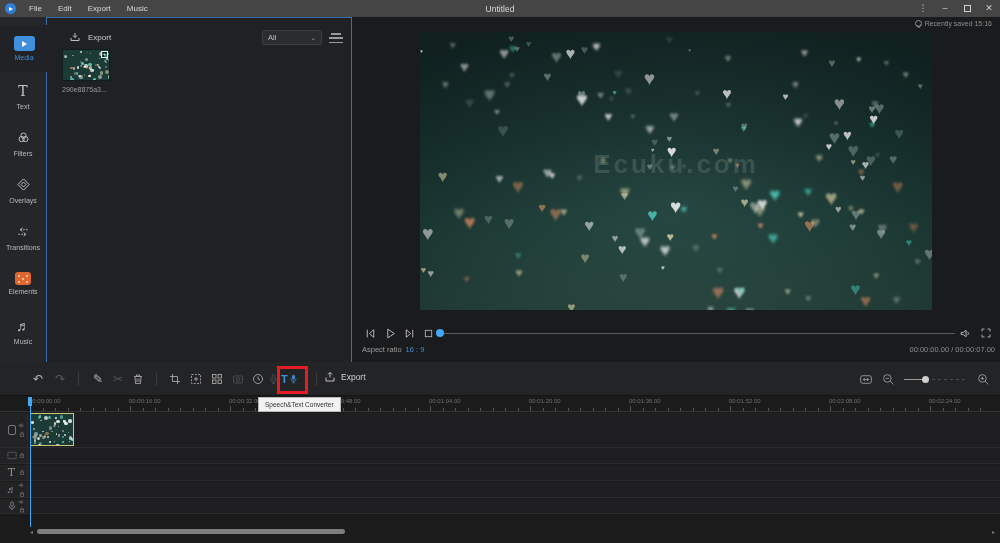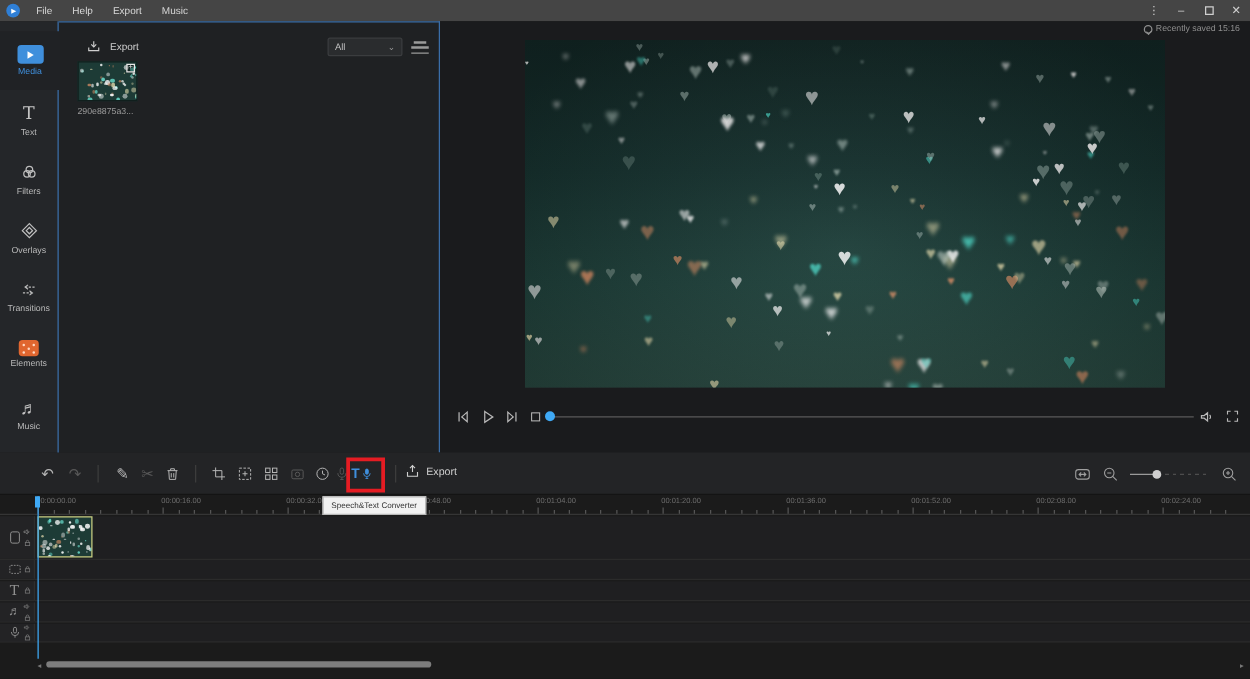--- a/index.html
+++ b/index.html
@@ -111,24 +111,25 @@
 <body>
 
 <div class="app">
 
   <div class="titlebar">
     <div class="tb-left">
       <span class="logo">
           <span class="logo-play"></span>
         </span>
       <span class="menu">File</span>
-      <span class="menu">Help</span>
+      <span class="menu">Edit</span>
       <span class="menu">Export</span>
       <span class="menu">Music</span>
     </div>
+    <div class="tb-title">Untitled</div>
     <div class="tb-right">
       <span class="winbtn">⋮</span>
       <span class="winbtn">–</span>
       <span class="winbtn"><span class="maxbox"></span></span>
       <span class="winbtn">✕</span>
     </div>
   </div>
 
   <div class="main">
 
@@ -431,20 +432,21 @@
             <span style="left: 8.6093%; top: 87.5852%; font-size: 9.11685px; color: rgba(233, 150, 106, 0.78); filter: blur(1.5px);">♥</span>
             <span style="left: 39.2168%; top: 56.6661%; font-size: 12.6412px; color: rgba(238, 228, 180, 0.54); filter: blur(0.1px);">♥</span>
             <span style="left: 28.7792%; top: 96.6407%; font-size: 13.7561px; color: rgba(238, 228, 180, 0.68); filter: blur(0.2px);">♥</span>
             <span style="left: 87.7651%; top: 28.6145%; font-size: 14.9211px; color: rgba(255, 255, 255, 0.95); filter: blur(0.4px);">♥</span>
             <span style="left: 30.4551%; top: 20.7494%; font-size: 19.8239px; color: rgba(255, 255, 255, 0.91); filter: blur(1.2px);">♥</span>
             <span style="left: 38.6528%; top: 75.3885%; font-size: 14.2839px; color: rgba(255, 255, 255, 0.73); filter: blur(0.6px);">♥</span>
             <span style="left: 48.9163%; top: 47.5735%; font-size: 8.25672px; color: rgba(210, 226, 220, 0.5); filter: blur(1.2px);">♥</span>
             <span style="left: 81.0449%; top: 61.8053%; font-size: 11.1074px; color: rgba(255, 255, 255, 0.63); filter: blur(0.2px);">♥</span>
             <span style="left: 53.1103%; top: 75.5977%; font-size: 12.7642px; color: rgba(215, 228, 220, 0.31); filter: blur(1.4px);">♥</span>
           </div>
+        <div class="watermark">Ecuku.com</div>
       </div>
       <div class="pv-controls">
         <span class="pvbtn" style="left:10px">
           <svg width="13" height="13" viewBox="0 0 24 24" fill="none" stroke="currentColor" stroke-width="1.8">
               <path d="M6 5v14"></path>
               <path d="M18 5l-8 7 8 7z"></path>
             </svg>
         </span>
         <span class="pvbtn" style="left:30px">
           <svg width="13" height="13" viewBox="0 0 24 24" fill="none" stroke="currentColor" stroke-width="1.8">
@@ -468,20 +470,24 @@
           <svg width="13" height="13" viewBox="0 0 24 24" fill="none" stroke="currentColor" stroke-width="1.8">
               <path d="M4 10v4h4l5 4V6l-5 4z"></path>
               <path d="M16 9a4 4 0 0 1 0 6"></path>
             </svg>
         </span>
         <span class="pvbtn" style="left:626px">
           <svg width="12" height="12" viewBox="0 0 24 24" fill="none" stroke="currentColor" stroke-width="1.8">
               <path d="M4 9V4h5M15 4h5v5M20 15v5h-5M9 20H4v-5"></path>
             </svg>
         </span>
+      </div>
+      <div class="pv-meta">
+        <span class="aspect"><span>Aspect ratio</span><b>16 : 9</b></span>
+        <span class="timecode">00:00:00.00 / 00:00:07.00</span>
       </div>
     </div>
   </div>
 
   <div class="toolbar">
     <span class="tbi" style="left:31px">↶</span>
     <span class="tbi dim" style="left:53px">↷</span>
     <span class="tdiv" style="left:78px"></span>
     <span class="tbi" style="left:91px">✎</span>
     <span class="tbi dim" style="left:111px">✂</span>

